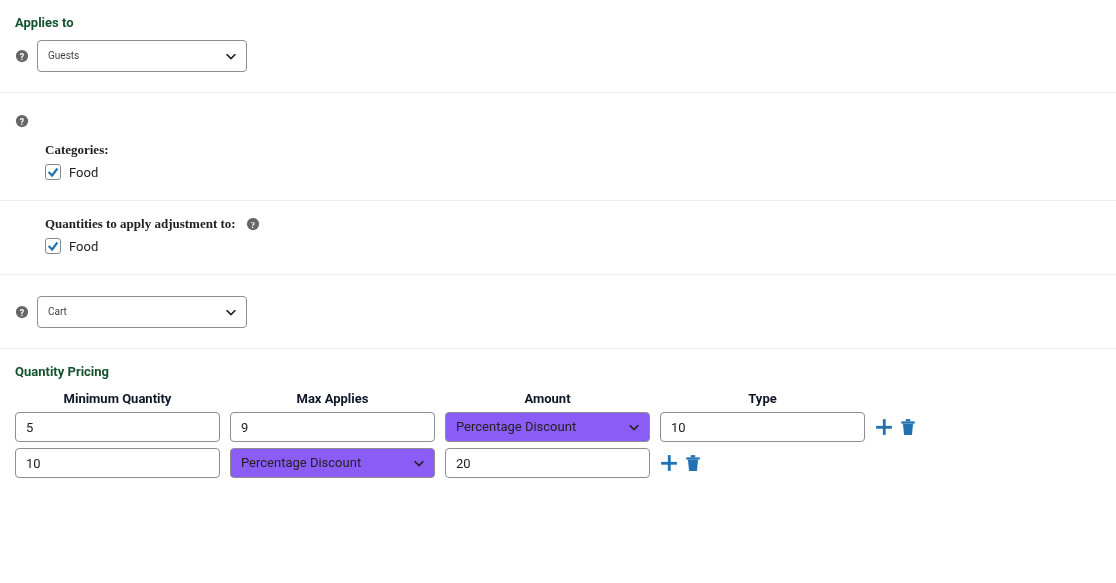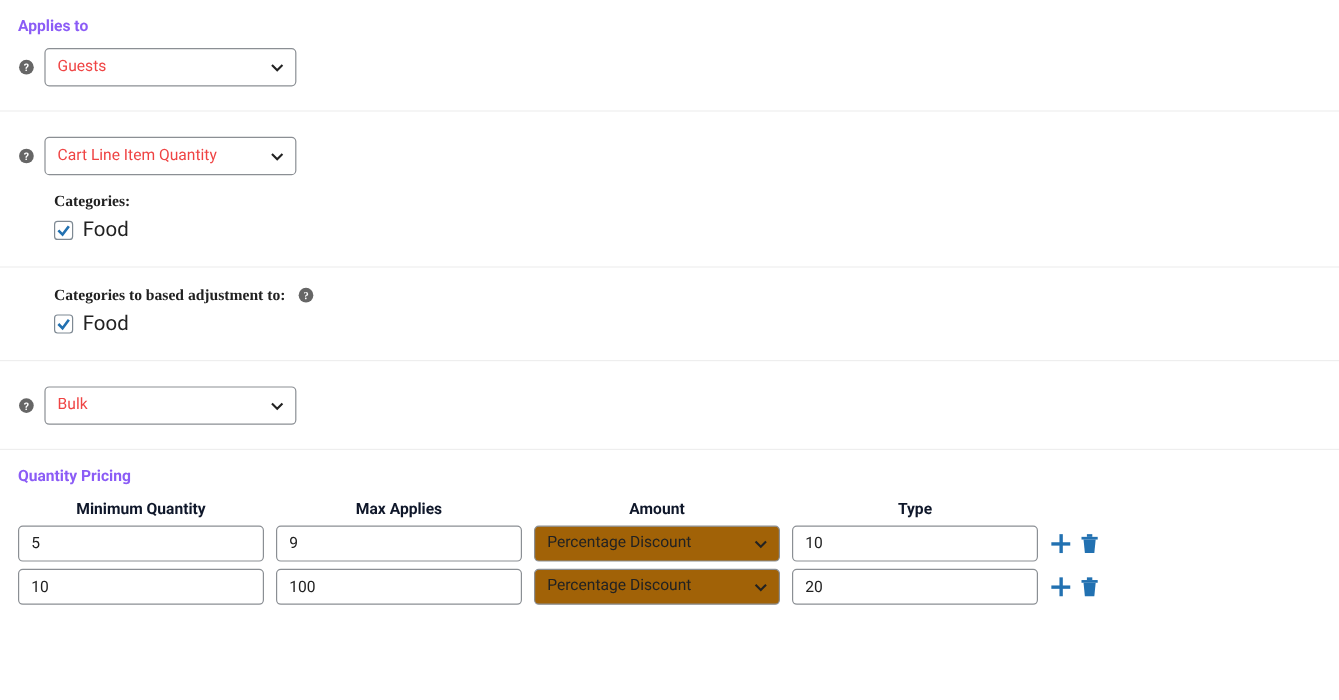--- a/index.html
+++ b/index.html
@@ -13,21 +13,21 @@
     width: 1116px;
   }
   .section {
     border-bottom: 1px solid #eee;
     padding: 15px 15px 20px 15px;
   }
   .section.last { border-bottom: none; }
   .section-heading {
     font-weight: 700;
     font-size: 13px;
-    color: #8b5cf6;
+    color: #14532d;
     margin: 0 0 10px 0;
   }
   .field-row {
     display: flex;
     align-items: center;
     gap: 8px;
     margin-top: 6px;
   }
   .help-icon {
     width: 14px;
@@ -44,22 +44,22 @@
     display: inline-block;
     border: 1px solid #8b8f94;
     border-radius: 4px;
     background: #fff;
     height: 32px;
   }
   .select-wrap .select-value {
     display: inline-block;
     line-height: 30px;
     padding: 0 36px 0 10px;
-    font-size: 13px;
-    color: #ef4444;
+    font-size: 10px;
+    color: #404040;
     white-space: nowrap;
   }
   .select-wrap .chev {
     position: absolute;
     right: 8px;
     top: 50%;
     transform: translateY(-50%);
     width: 14px; height: 14px;
     color: #222;
     pointer-events: none;
@@ -75,21 +75,21 @@
     margin-bottom: 6px;
     display: flex;
     align-items: center;
     gap: 10px;
     font-family: Liberation Serif, serif;
   }
   .checkbox-row {
     display: flex;
     align-items: center;
     gap: 8px;
-    font-size: 17px;
+    font-size: 13px;
     color: #222;
   }
   .checkbox {
     width: 16px;
     height: 16px;
     border: 1px solid #7e8993;
     border-radius: 3px;
     display: inline-flex;
     align-items: center;
     justify-content: center;
@@ -133,21 +133,21 @@
     font-size: 13px;
     color: #222;
     background: #fff;
   }
   .type-select {
     width: 100%;
     height: 30px;
     border: 1px solid #8b8f94;
     border-radius: 4px;
     position: relative;
-    background: #a16207;
+    background: #8b5cf6;
   }
   .type-select .select-value {
     line-height: 28px;
     padding: 0 30px 0 10px;
     font-size: 13px;
     display:block;
   }
   .type-select .chev {
     position: absolute;
     right: 8px;
@@ -190,46 +190,38 @@
 </div>
 
 <div class="section">
   <div class="field-row">
     <span class="help-icon">
       <svg viewBox="0 0 16 16" fill="currentColor">
           <circle cx="8" cy="8" r="7"></circle>
           <text x="8" y="12" text-anchor="middle" font-size="10" font-weight="bold" fill="#fff">?</text>
         </svg>
     </span>
-    <div class="select-wrap" style="width:210px;">
-      <span class="select-value">Cart Line Item Quantity</span>
-      <span class="chev">
-        <svg viewBox="0 0 16 16" fill="none" stroke="currentColor" stroke-width="2">
-            <polyline points="3,6 8,11 13,6"></polyline>
-          </svg>
-      </span>
-    </div>
   </div>
   <div class="sub-block">
     <div class="sub-label">Categories:</div>
     <div class="checkbox-row">
       <span class="checkbox">
         <svg viewBox="0 0 16 16" fill="none" stroke="currentColor" stroke-width="2.5">
             <polyline points="3,8 7,12 13,4"></polyline>
           </svg>
       </span>
       <span>Food</span>
     </div>
   </div>
 </div>
 
 <div class="section">
   <div class="sub-block" style="margin-top:0;">
     <div class="sub-label">
-      <span>Categories to based adjustment to:</span>
+      <span>Quantities to apply adjustment to:</span>
       <span class="help-icon">
         <svg viewBox="0 0 16 16" fill="currentColor">
             <circle cx="8" cy="8" r="7"></circle>
             <text x="8" y="12" text-anchor="middle" font-size="10" font-weight="bold" fill="#fff">?</text>
           </svg>
       </span>
     </div>
     <div class="checkbox-row">
       <span class="checkbox">
         <svg viewBox="0 0 16 16" fill="none" stroke="currentColor" stroke-width="2.5">
@@ -243,21 +235,21 @@
 
 <div class="section">
   <div class="field-row">
     <span class="help-icon">
       <svg viewBox="0 0 16 16" fill="currentColor">
           <circle cx="8" cy="8" r="7"></circle>
           <text x="8" y="12" text-anchor="middle" font-size="10" font-weight="bold" fill="#fff">?</text>
         </svg>
     </span>
     <div class="select-wrap" style="width:210px;">
-      <span class="select-value">Bulk</span>
+      <span class="select-value">Cart</span>
       <span class="chev">
         <svg viewBox="0 0 16 16" fill="none" stroke="currentColor" stroke-width="2">
             <polyline points="3,6 8,11 13,6"></polyline>
           </svg>
       </span>
     </div>
   </div>
 </div>
 
 <div class="section last">
@@ -313,25 +305,20 @@
       </span>
     </div>
   </div>
 
   <div class="qp-row">
     <div class="col-min">
       <div class="input-box">
         <span>10</span>
       </div>
     </div>
-    <div class="col-max">
-      <div class="input-box">
-        <span>100</span>
-      </div>
-    </div>
     <div class="col-type">
       <div class="type-select">
         <span class="select-value">Percentage Discount</span>
         <span class="chev">
           <svg viewBox="0 0 16 16" fill="none" stroke="currentColor" stroke-width="2">
               <polyline points="3,6 8,11 13,6"></polyline>
             </svg>
         </span>
       </div>
     </div>

